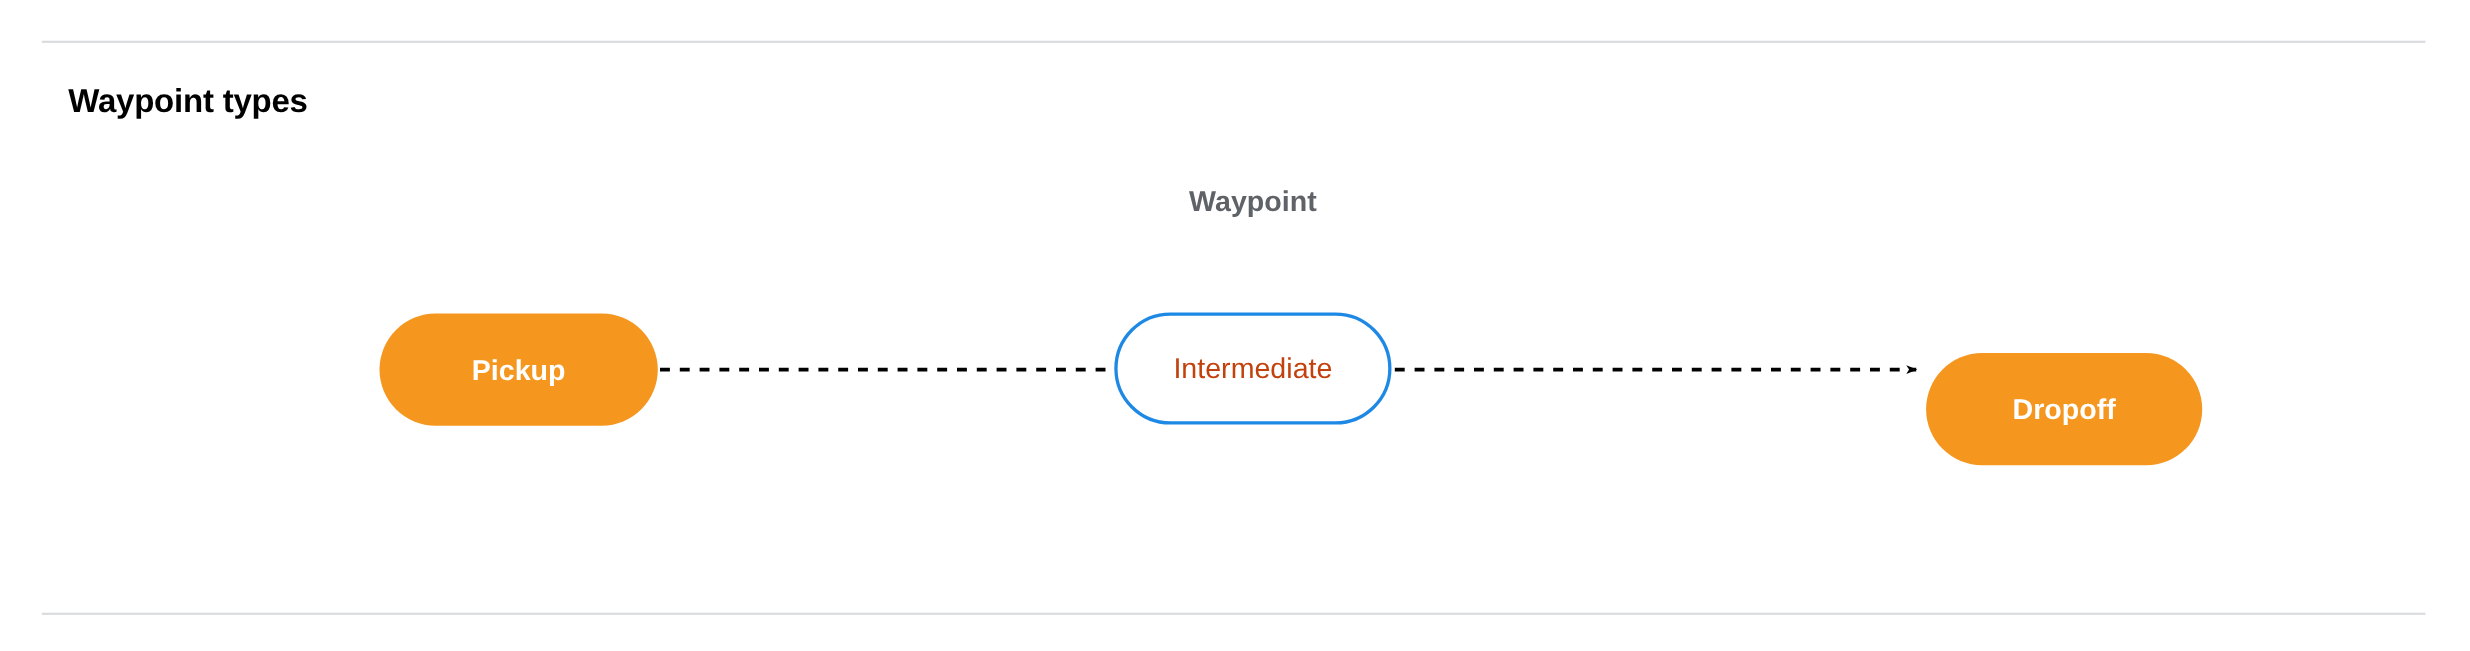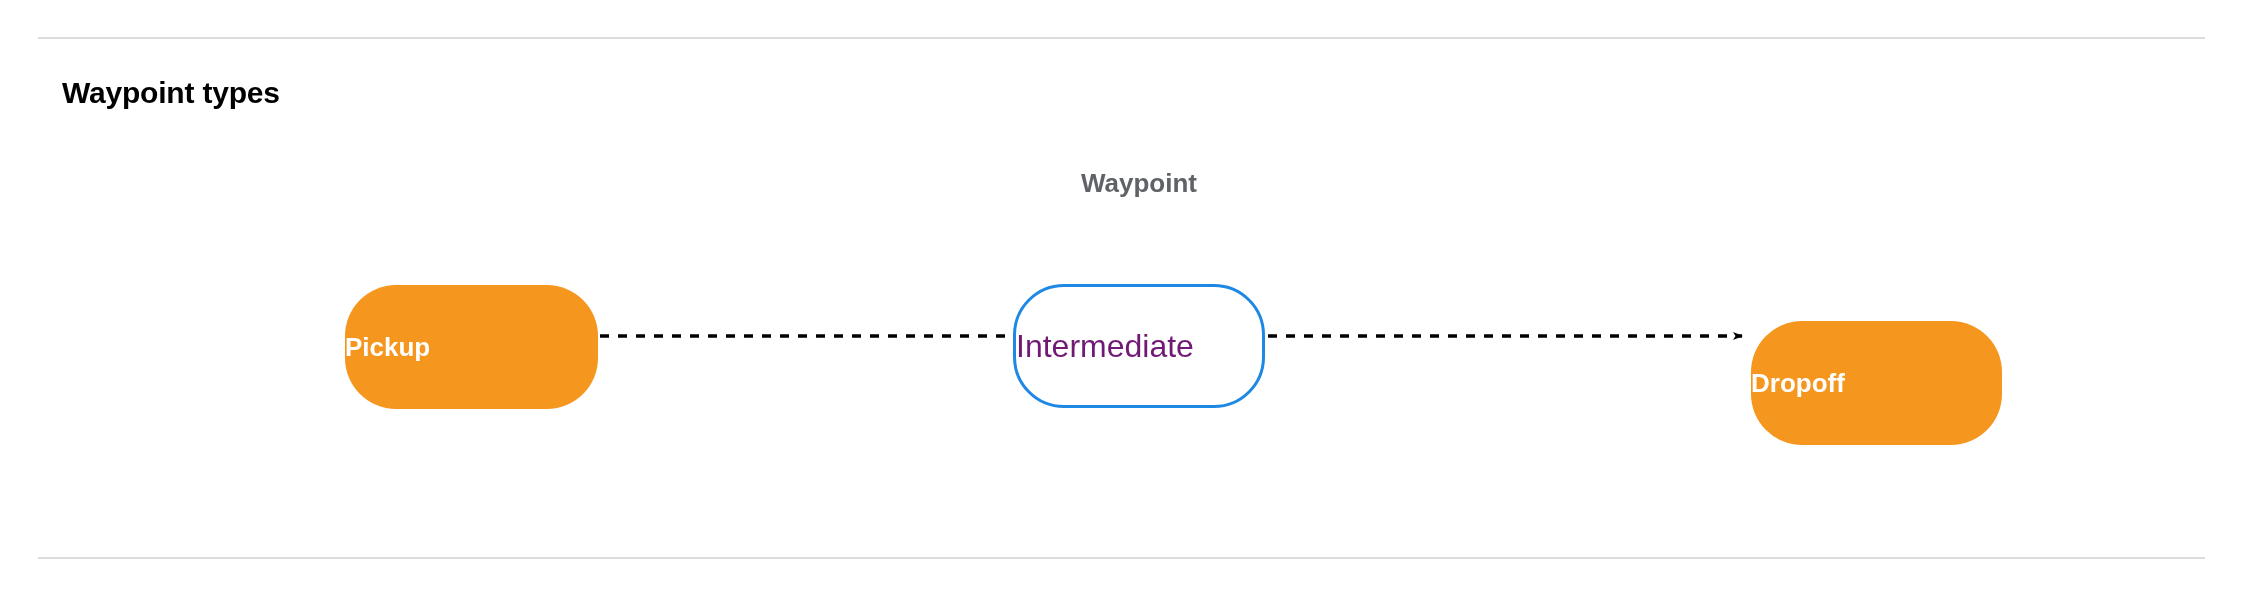--- a/index.html
+++ b/index.html
@@ -60,25 +60,25 @@
     text-align: center;
     font-size: 26px;
     font-weight: bold;
     color: #5f6368;
     white-space: nowrap;
   }
 
   
   .node {
     position: absolute;
-    height: 124px;
+    height: 102px;
     border-radius: 51px;
     display: flex;
     align-items: center;
-    justify-content: flex-start;
+    justify-content: center;
     box-sizing: border-box;
     white-space: nowrap;
   }
 
   .node-pickup {
     left: 345px;
     top: 285px;
     width: 253px;
     background: #f5961e;
     color: #ffffff;
@@ -96,22 +96,22 @@
     font-weight: bold;
     margin-top: 36px;
   }
 
   .node-intermediate {
     left: 1013px;
     top: 284px;
     width: 252px;
     background: #ffffff;
     border: 3px solid #1e88e5;
-    color: #701a75;
-    font-size: 32px;
+    color: #c2410c;
+    font-size: 26px;
     font-weight: normal;
   }
 
   
   .connector-svg {
     position: absolute;
     left: 0;
     top: 0;
     width: 2245px;
     height: 592px;

